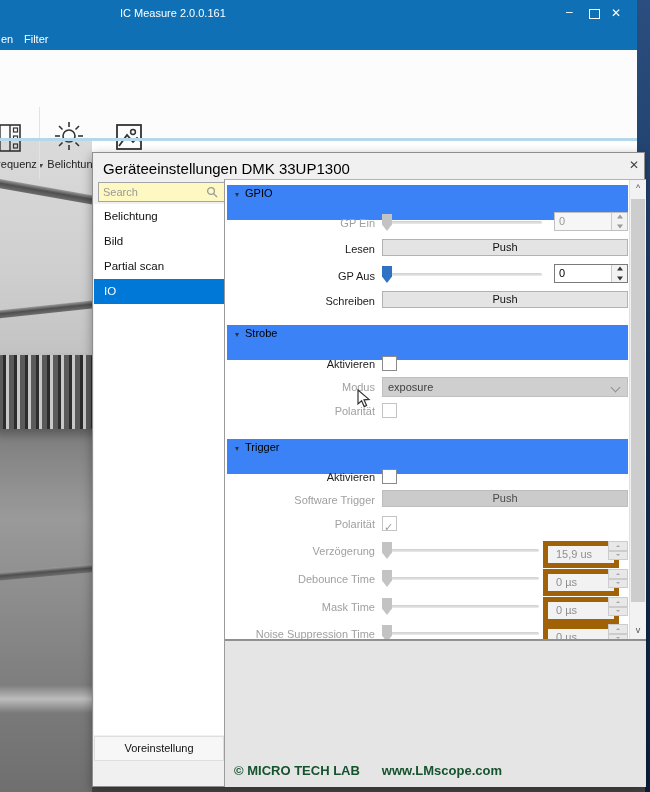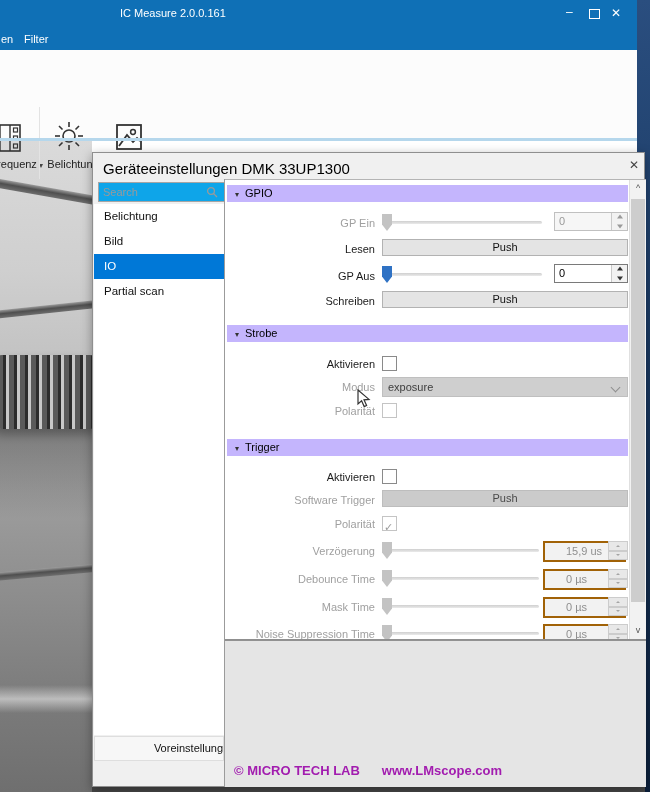--- a/index.html
+++ b/index.html
@@ -33,36 +33,36 @@
   .photo-band{position:absolute;left:0;width:100%;}
   .bottom-band{position:absolute;left:92px;top:787px;width:553px;height:5px;background:#474747;}
 
   
   .dialog{position:absolute;left:92px;top:152px;width:553px;height:635px;background:#f0f0f0;
     border:1px solid #8f8f8f;box-sizing:border-box;box-shadow:0 3px 10px rgba(0,0,0,.35);}
   .dlg-title{position:absolute;left:10px;top:7px;font-size:15px;color:#000;}
   .dlg-close{position:absolute;left:536px;top:5px;font-size:12px;color:#444;}
 
   .search{position:absolute;left:5px;top:29px;width:122px;height:18px;border:1px solid #a5a5a5;
-    background:#0ea5e9;font-size:11px;padding:0 16px 0 4px;box-sizing:content-box;outline:none;color:#333;}
+    background:#fef9c3;font-size:11px;padding:0 16px 0 4px;box-sizing:content-box;outline:none;color:#333;}
   .search::placeholder{color:#999;}
   .search-ico{position:absolute;left:113px;top:33px;}
 
   .nav-divider{position:absolute;left:131px;top:26px;width:1px;height:608px;background:#9b9b9b;}
 
   .list{position:absolute;left:1px;top:51px;width:130px;height:531px;background:#fff;}
   .li{height:25px;line-height:25px;padding-left:10px;font-size:11.5px;color:#111;}
   .li.sel{background:#0078d7;color:#fff;}
   .side-btn{position:absolute;left:1px;width:130px;height:25px;background:#f7f7f7;border:1px solid #dedede;
     box-sizing:border-box;font-size:11px;text-align:center;line-height:23px;color:#111;}
 
   
   .viewport{position:absolute;left:132px;top:26px;width:421px;height:461px;background:#fff;
     border-top:1px solid #b4b4b4;border-bottom:1px solid #8f8f8f;box-sizing:border-box;overflow:hidden;}
-  .sect{position:absolute;left:2px;width:401px;height:17px;background:#c4b5fd;font-size:11px;
+  .sect{position:absolute;left:2px;width:401px;height:35px;background:#3b82f6;font-size:11px;
     line-height:17px;color:#000;}
   .sect .arr{font-size:8px;color:#333;margin:0 6px 0 8px;}
   .lbl{position:absolute;left:2px;width:148px;text-align:right;font-size:11px;color:#1b1b1b;}
   .lbl.dis{color:#a0a0a0;}
 
   .slider{position:absolute;left:157px;width:160px;height:17px;}
   .slider .track{position:absolute;left:4px;right:0;top:7px;height:3px;border-radius:2px;
     background:linear-gradient(#cfcfcf,#eaeaea);}
   .slider .thumb{position:absolute;left:0;top:0;width:10px;height:17px;
     clip-path:polygon(0 0,100% 0,100% 62%,50% 100%,0 62%);}
@@ -77,22 +77,22 @@
   .spin .btns{position:absolute;right:0;top:0;width:15px;height:100%;border-left:1px solid #c9c9c9;
     display:flex;flex-direction:column;}
   .spin .btns div{flex:1;position:relative;background:#f2f2f2;}
   .tri-up::after,.tri-dn::after{content:"";position:absolute;left:50%;top:50%;transform:translate(-50%,-50%);
     border:3px solid transparent;}
   .tri-up::after{border-bottom:4px solid #333;margin-top:-2px;}
   .tri-dn::after{border-top:4px solid #333;margin-top:2px;}
   .spin.dis .tri-up::after{border-bottom-color:#9a9a9a;}
   .spin.dis .tri-dn::after{border-top-color:#9a9a9a;}
 
-  .vbox{position:absolute;left:318px;width:58px;height:17px;border:2px solid #a16207;background:#f2f2f2;
-    color:#8f8f8f;font-size:11px;line-height:16px;padding-left:21px;box-sizing:content-box;}
+  .vbox{position:absolute;left:318px;width:58px;height:17px;border:5px solid #a16207;background:#f2f2f2;
+    color:#8f8f8f;font-size:11px;line-height:16px;padding-left:8px;box-sizing:content-box;}
   .sblk{position:absolute;left:383px;width:20px;height:19px;display:flex;flex-direction:column;}
   .sblk div{flex:1;position:relative;background:#e8e8e8;border:1px solid #cccccc;}
   .sblk .tri-up::after{border-bottom:3px solid #a5a5a5;border-width:2.5px;margin-top:-1px;}
   .sblk .tri-dn::after{border-top:3px solid #a5a5a5;border-width:2.5px;margin-top:1px;}
 
   .push{position:absolute;left:157px;width:246px;height:17px;background:#e4e4e4;border:1px solid #b2b2b2;
     font-size:11px;text-align:center;line-height:15px;color:#111;box-sizing:border-box;}
   .push.dis{background:#cbcbcb;border-color:#bdbdbd;color:#4a4a4a;}
 
   .cb{position:absolute;left:157px;width:13px;height:13px;background:#fff;border:1px solid #8a8a8a;
@@ -105,21 +105,21 @@
   .combo .chev{position:absolute;right:8px;top:6px;width:6px;height:6px;border-right:1.5px solid #8f8f8f;
     border-bottom:1.5px solid #8f8f8f;transform:rotate(45deg);}
 
   .sbar{position:absolute;left:404px;top:0;width:16px;height:459px;background:#f2f2f2;border-left:1px solid #e0e0e0;}
   .sbar .btn{position:absolute;left:0;width:16px;height:17px;background:#f2f2f2;color:#555;font-size:9px;
     text-align:center;line-height:17px;}
   .sbar .thumbbar{position:absolute;left:1px;top:19px;width:14px;height:403px;background:#cdcdcd;}
 
   .belowpane{position:absolute;left:132px;top:487px;width:421px;height:146px;background:#e5e5e5;
     border-top:1px solid #919191;}
-  .footer{position:absolute;left:9px;top:122px;font-size:13px;font-weight:bold;color:#a21caf;}
+  .footer{position:absolute;left:9px;top:122px;font-size:13px;font-weight:bold;color:#14532d;}
   .footer .gap{display:inline-block;width:22px;}
 
   .cursor{position:absolute;left:357px;top:389px;z-index:20;}
   svg{display:block;}
 </style>
 </head>
 <body>
 
 <div class="screen">
 
@@ -202,25 +202,25 @@
       <svg width="12" height="12" viewBox="0 0 12 12">
         <circle cx="5" cy="5" r="3.4" fill="none" stroke="#9a9a9a" stroke-width="1.3"></circle>
         <line x1="7.6" y1="7.6" x2="11" y2="11" stroke="#9a9a9a" stroke-width="1.3"></line>
       </svg>
     </span>
     <div class="nav-divider"></div>
 
     <div class="list">
       <div class="li">Belichtung</div>
       <div class="li">Bild</div>
+      <div class="li">Partial scan</div>
       <div class="li sel">IO</div>
-      <div class="li">Partial scan</div>
     </div>
 
-    <div class="side-btn" style="top:583px;text-align:right;">Voreinstellung</div>
+    <div class="side-btn" style="top:583px;">Voreinstellung</div>
 
     <div class="viewport">
 
       <div class="sect" style="top:5px;"><span class="arr">▾</span><span>GPIO</span></div>
 
       <div class="lbl dis" style="top:37px;">GP Ein</div>
       <div class="slider" style="top:34px;">
         <div class="track"></div>
           <div class="thumb off"></div>
       </div>

